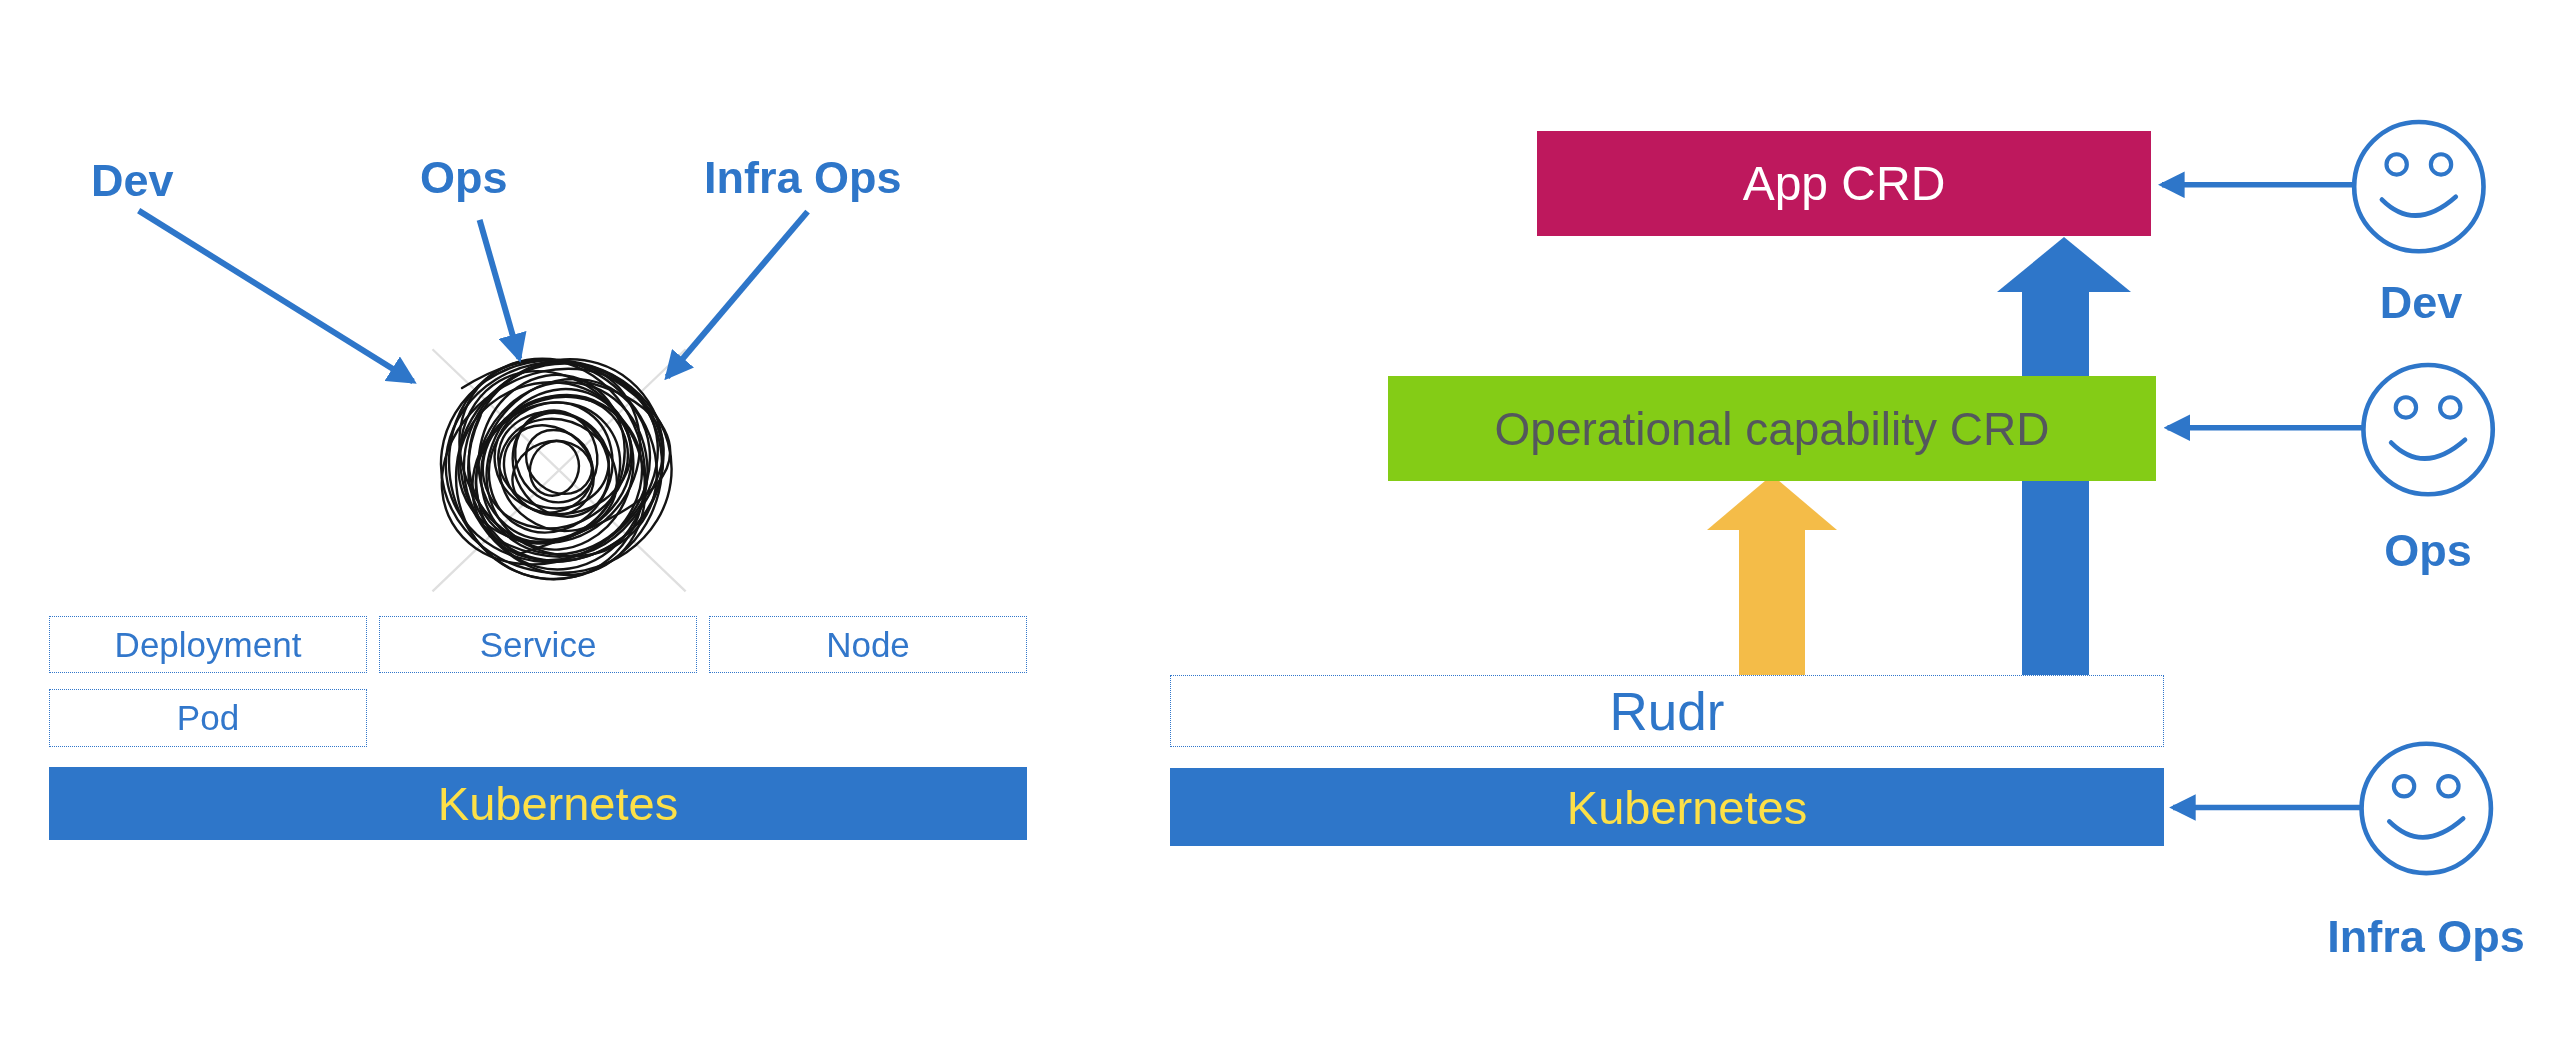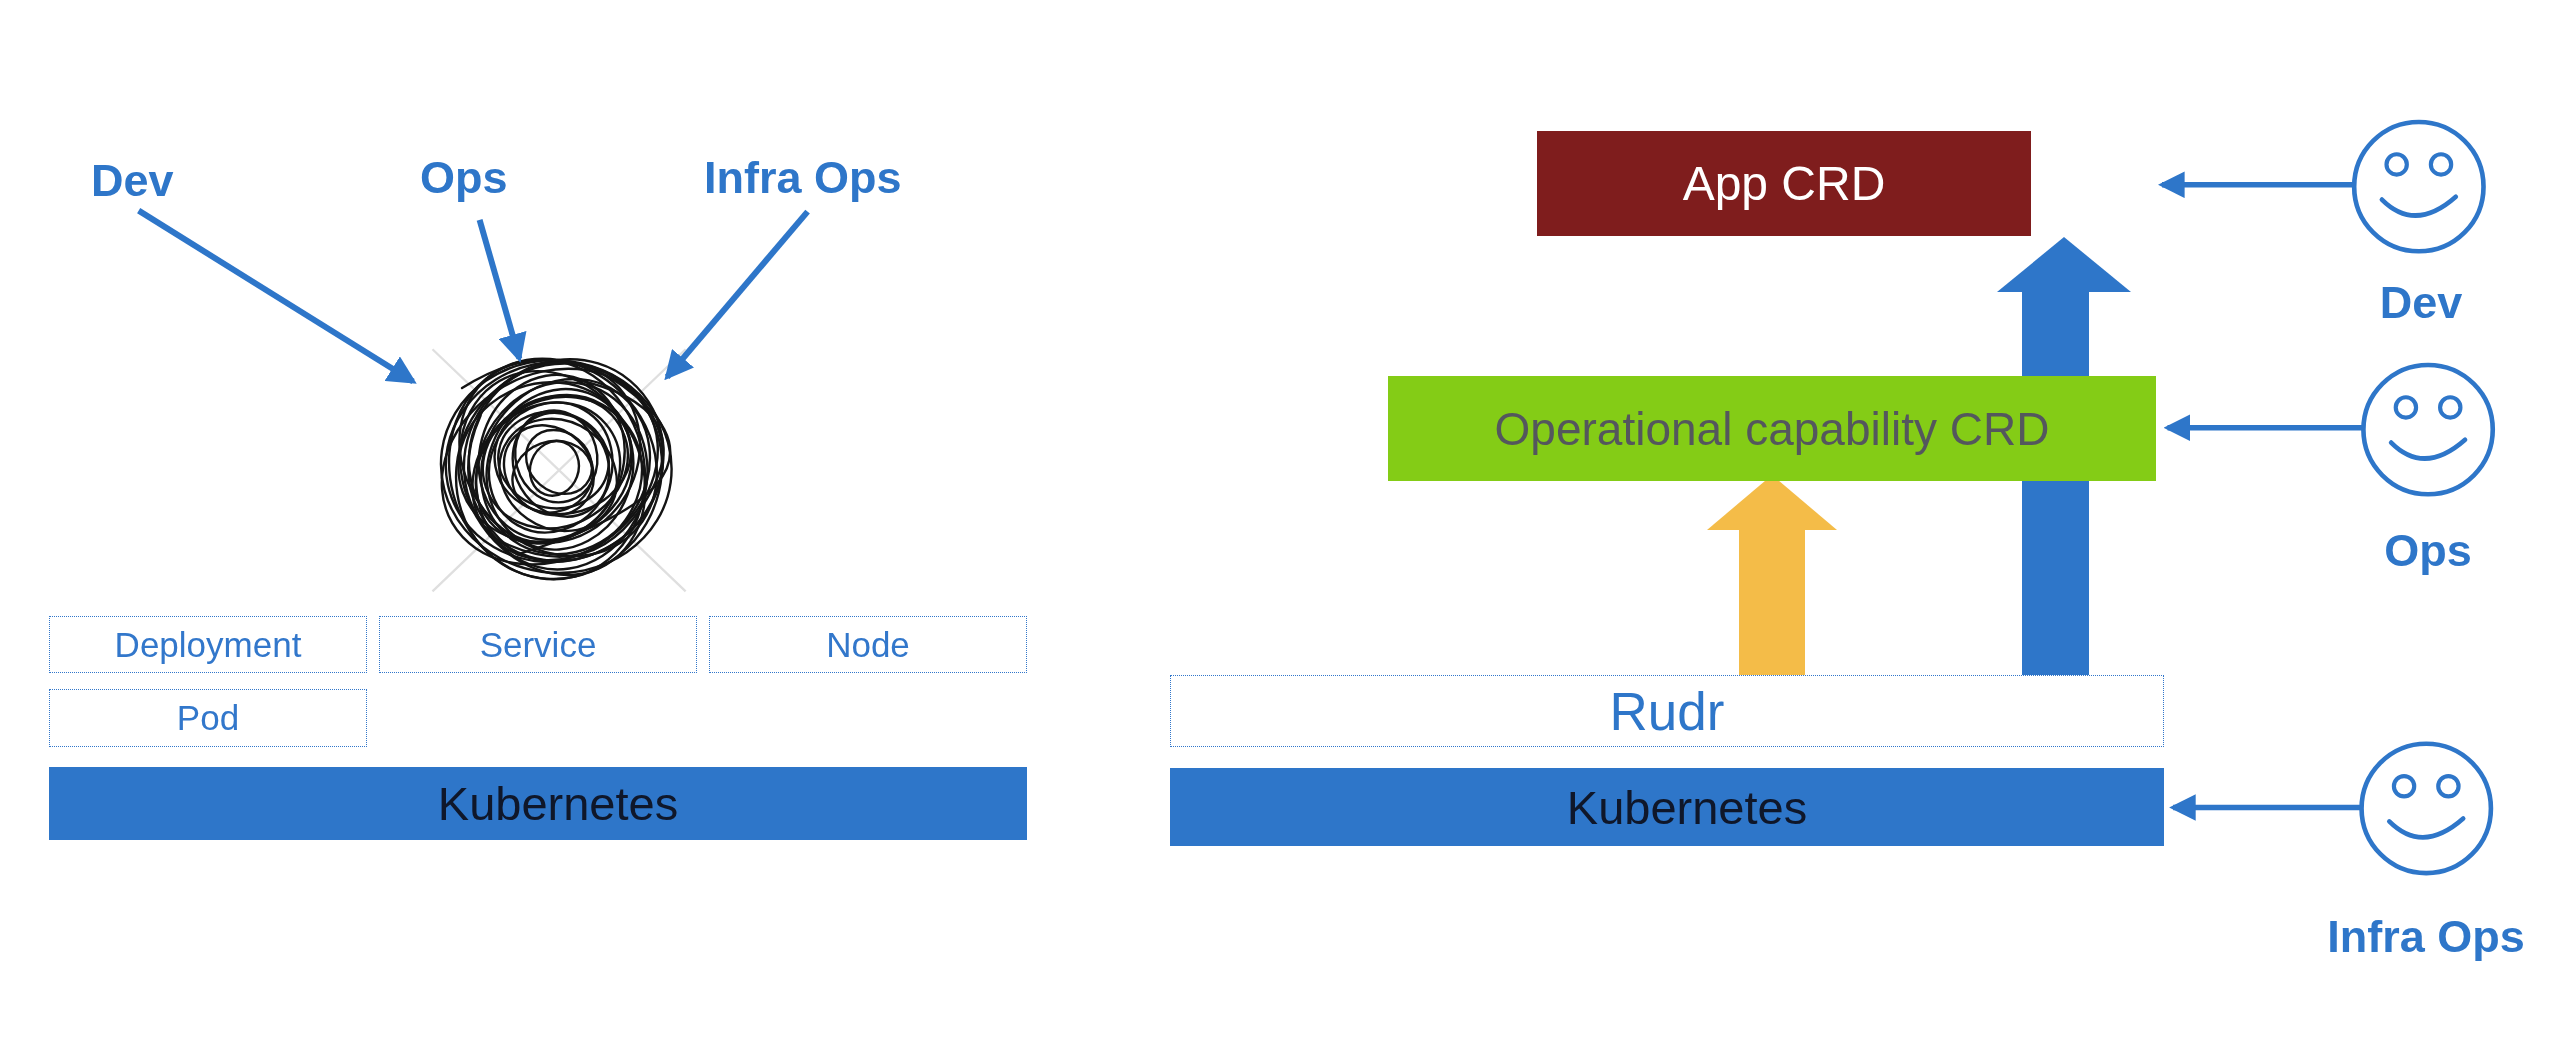--- a/index.html
+++ b/index.html
@@ -43,21 +43,21 @@
     color: #3277CB;
     font-size: 35px;
     display: flex;
     align-items: center;
     justify-content: center;
     white-space: nowrap;
   }
   .platform-bar {
     position: absolute;
     background: #2E76C9;
-    color: #0f172a;
+    color: #fde047;
     font-size: 47px;
     display: flex;
     align-items: center;
     justify-content: center;
     z-index: 2;
     white-space: nowrap;
     padding-left: 40px;
   }
   #k8s-left  { left: 49px;   top: 767px; width: 978px; height: 73px; }
   #k8s-right { left: 1170px; top: 768px; width: 994px; height: 78px; }
@@ -65,22 +65,22 @@
   
   .solid-box {
     position: absolute;
     display: flex;
     align-items: center;
     justify-content: center;
     white-space: nowrap;
     z-index: 3;
   }
   #app-crd-box {
-    left: 1537px; top: 131px; width: 494px; height: 105px;
-    background: #7f1d1d; color: #ffffff; font-size: 48px; z-index: 2;
+    left: 1537px; top: 131px; width: 614px; height: 105px;
+    background: #be185d; color: #ffffff; font-size: 48px; z-index: 2;
   }
   #op-crd-box {
     left: 1388px; top: 376px; width: 768px; height: 105px;
     background: #84cc16; color: #54575D; font-size: 46px; z-index: 3;
   }
   #rudr-box {
     left: 1170px; top: 675px; width: 994px; height: 72px;
     background: #ffffff; border: 1.8px dotted #3277CB;
     color: #2E76C9; font-size: 53px;
     display: flex; align-items: center; justify-content: center;

